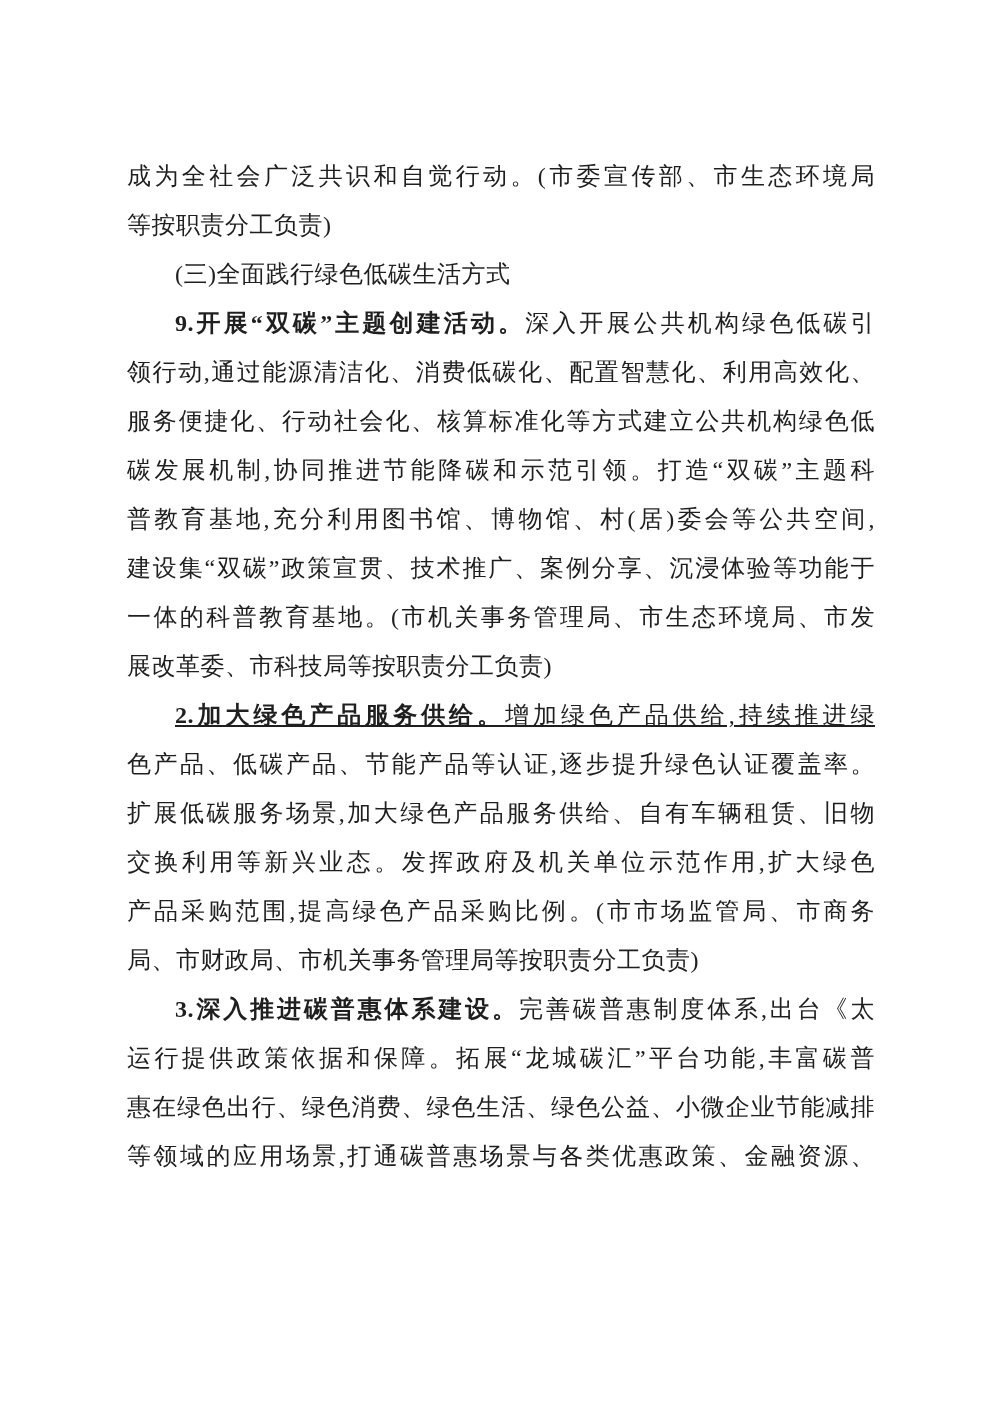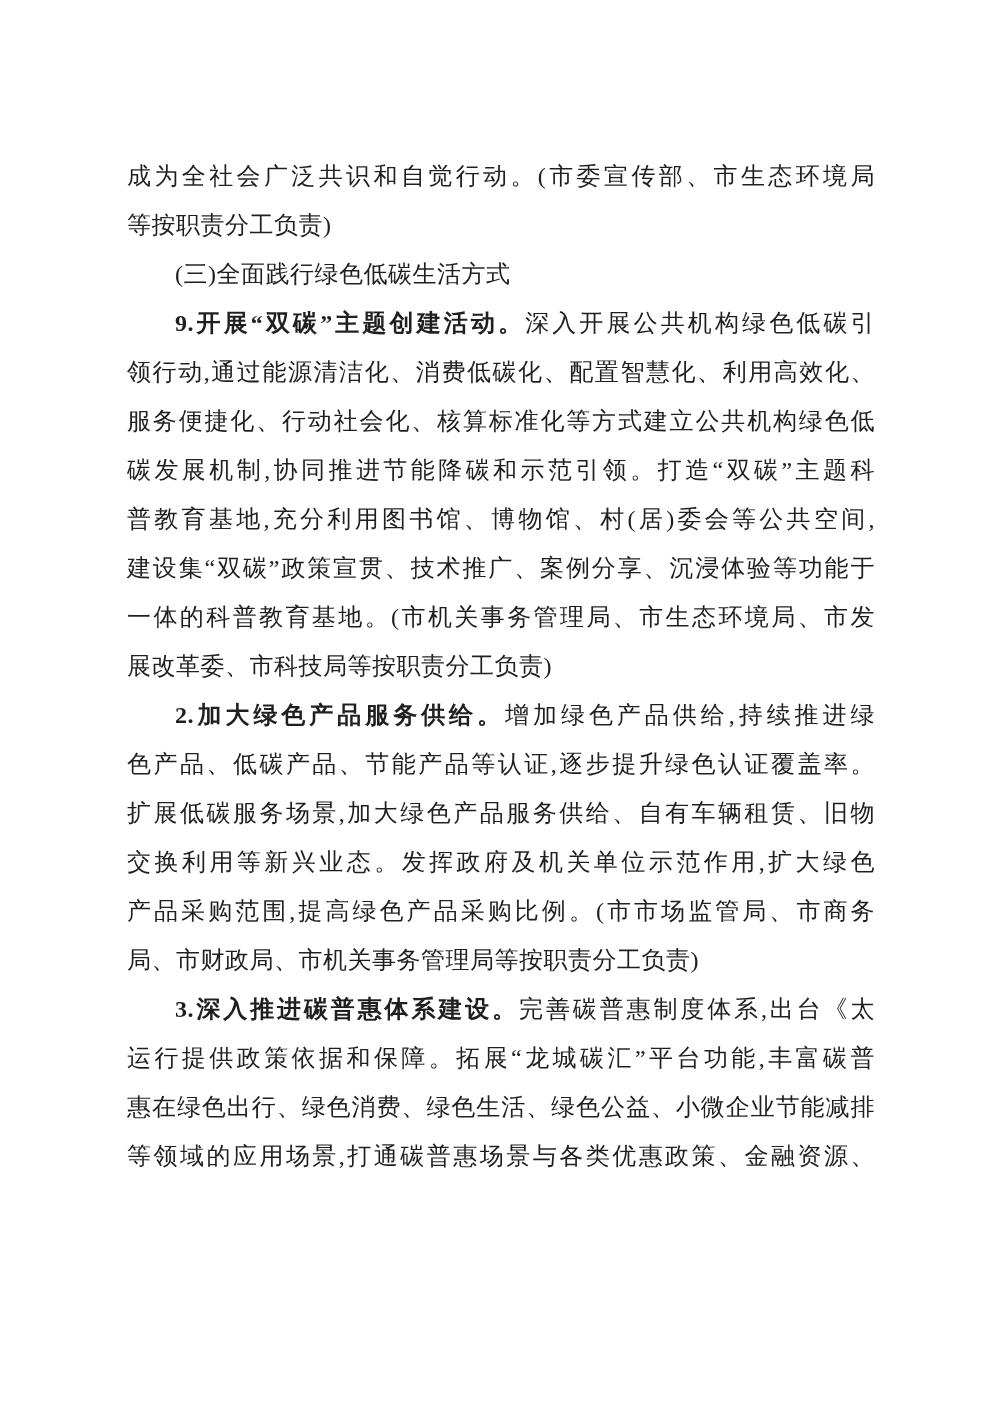--- a/index.html
+++ b/index.html
@@ -70,21 +70,21 @@
       <div class="line nofill"><span class="seg">等按职责分工负责)</span></div>
       <div class="line nofill heading" style="padding-left: 48px;"><span class="seg bold">(三)全面践行绿色低碳生活方式</span></div>
       <div class="line fill" style="padding-left: 48px;"><span class="seg bold">9.开展“双碳”主题创建活动。</span><span class="seg">深入开展公共机构绿色低碳引</span></div>
       <div class="line fill"><span class="seg">领行动,通过能源清洁化、消费低碳化、配置智慧化、利用高效化、</span></div>
       <div class="line fill"><span class="seg">服务便捷化、行动社会化、核算标准化等方式建立公共机构绿色低</span></div>
       <div class="line fill"><span class="seg">碳发展机制,协同推进节能降碳和示范引领。打造“双碳”主题科</span></div>
       <div class="line fill"><span class="seg">普教育基地,充分利用图书馆、博物馆、村(居)委会等公共空间,</span></div>
       <div class="line fill"><span class="seg">建设集“双碳”政策宣贯、技术推广、案例分享、沉浸体验等功能于</span></div>
       <div class="line fill"><span class="seg">一体的科普教育基地。(市机关事务管理局、市生态环境局、市发</span></div>
       <div class="line nofill"><span class="seg">展改革委、市科技局等按职责分工负责)</span></div>
-      <div class="line fill" style="padding-left: 48px;"><span class="seg bold">2.加大绿色产品服务供给。</span><span class="seg">增加绿色产品供给,持续推进绿</span></div>
+      <div class="line fill" style="padding-left: 48px; text-decoration: underline;"><span class="seg bold">2.加大绿色产品服务供给。</span><span class="seg">增加绿色产品供给,持续推进绿</span></div>
       <div class="line fill"><span class="seg">色产品、低碳产品、节能产品等认证,逐步提升绿色认证覆盖率。</span></div>
       <div class="line fill"><span class="seg">扩展低碳服务场景,加大绿色产品服务供给、自有车辆租赁、旧物</span></div>
       <div class="line fill"><span class="seg">交换利用等新兴业态。发挥政府及机关单位示范作用,扩大绿色</span></div>
       <div class="line fill"><span class="seg">产品采购范围,提高绿色产品采购比例。(市市场监管局、市商务</span></div>
       <div class="line nofill"><span class="seg">局、市财政局、市机关事务管理局等按职责分工负责)</span></div>
       <div class="line fill" style="padding-left: 48px;"><span class="seg bold">3.深入推进碳普惠体系建设。</span><span class="seg">完善碳普惠制度体系,出台《太</span></div>
       <div class="line fill"><span class="seg">运行提供政策依据和保障。拓展“龙城碳汇”平台功能,丰富碳普</span></div>
       <div class="line fill"><span class="seg">惠在绿色出行、绿色消费、绿色生活、绿色公益、小微企业节能减排</span></div>
       <div class="line fill"><span class="seg">等领域的应用场景,打通碳普惠场景与各类优惠政策、金融资源、</span></div>
     </div>

